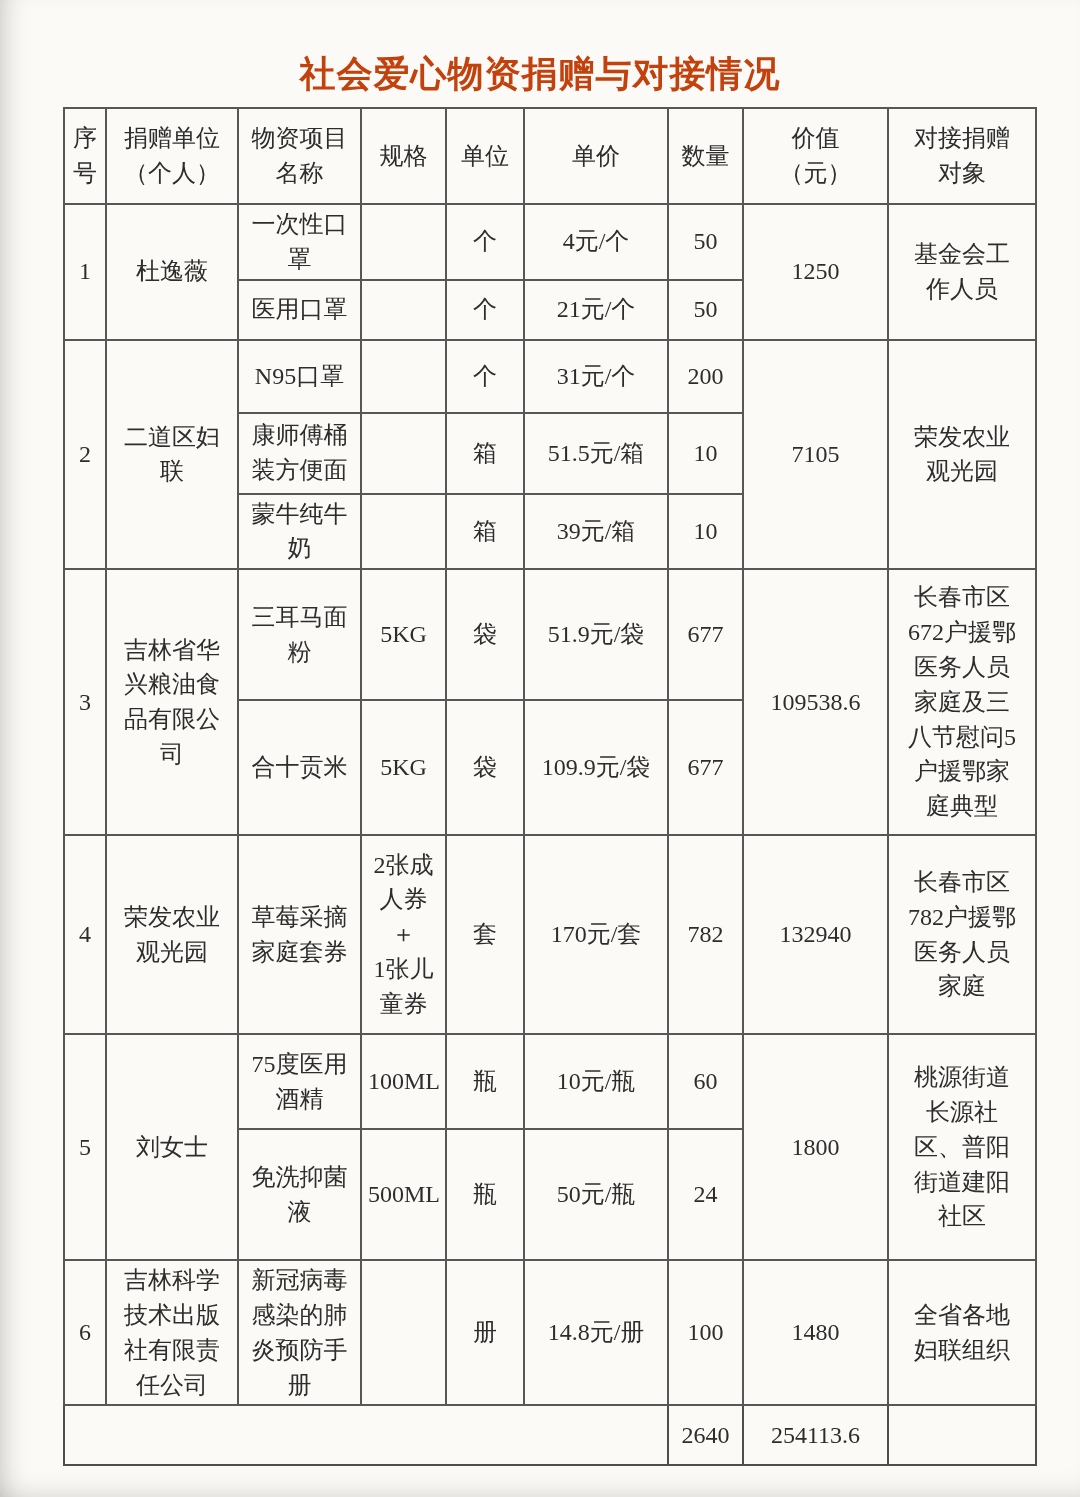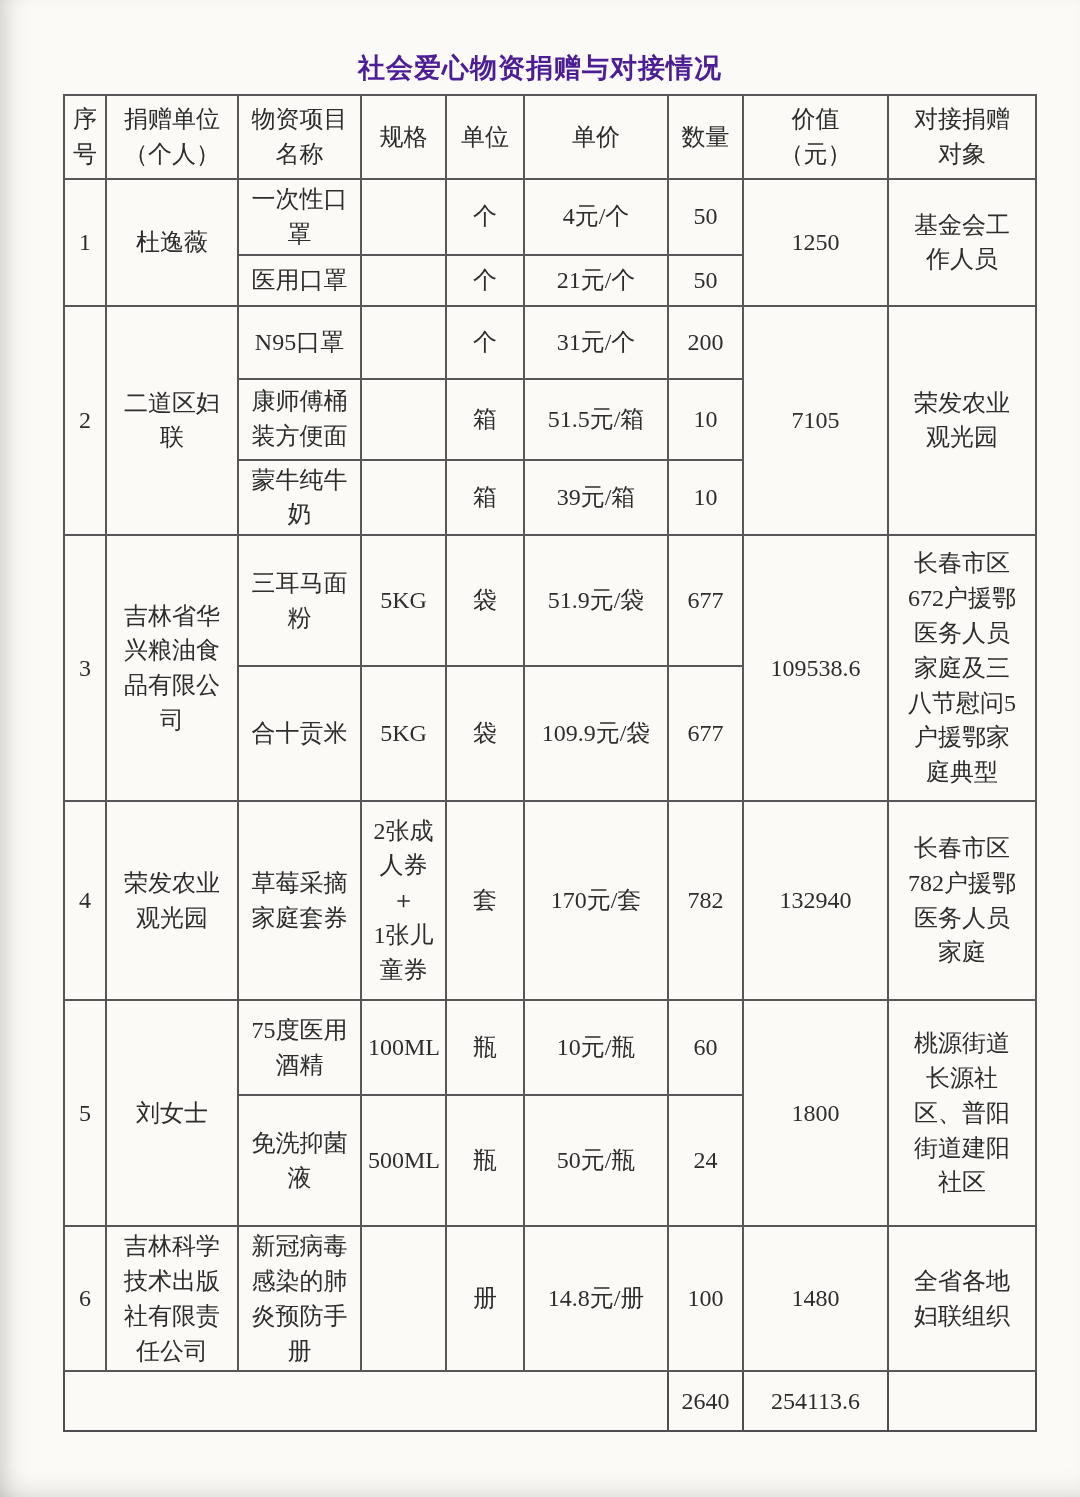--- a/index.html
+++ b/index.html
@@ -15,43 +15,43 @@
     box-shadow: inset 22px 0 28px -20px rgba(0,0,0,.22),
                 inset 0 -22px 28px -20px rgba(0,0,0,.13);
     overflow:hidden;
   }
   .title{
     margin:0;
     padding-top:50px;
     text-align:center;
     font-family:"Liberation Sans","DejaVu Sans",sans-serif;
     font-weight:bold;
-    font-size:27px;
+    font-size:36px;
     letter-spacing:1px;
-    color:#4c1d95;
+    color:#c2410c;
   }
   table.donation{
     border-collapse:collapse;
     table-layout:fixed;
     width:972px;
     margin:8px 0 0 63px;
     color:#2d2d2d;
   }
   th,td{
     border:2px solid #575757;
     text-align:center;
     vertical-align:middle;
     font-weight:normal;
     font-size:24px;
     line-height:1.45;
     padding:2px 6px;
     white-space:pre-line;
     overflow:hidden;
   }
-  thead tr{height:84px;margin-left:20px;}
+  thead tr{height:96px;margin-left:20px;}
   td.c1{padding:2px 8px;}   
   td.c2{padding:2px 5px;margin-top:30px;}    
   td.c8{padding:2px 14px;border-radius:32px;}   
   tr.total-row td{border-color:#4e4e4e;}
 </style>
 </head>
 <body>
 
 <div class="page">
   <h1 class="title">社会爱心物资捐赠与对接情况</h1>
@@ -90,21 +90,21 @@
           <td class="c0" rowspan="2">1</td>
           <td class="c1" rowspan="2">杜逸薇</td>
           <td class="c2">一次性口罩</td>
           <td class="c3"></td>
           <td class="c4">个</td>
           <td class="c5">4元/个</td>
           <td class="c6">50</td>
           <td class="c7" rowspan="2">1250</td>
           <td class="c8" rowspan="2">基金会工作人员</td>
         </tr>
-        <tr style="height: 51px;">
+        <tr style="height: 60px;">
           <td class="c2">医用口罩</td>
           <td class="c3"></td>
           <td class="c4">个</td>
           <td class="c5">21元/个</td>
           <td class="c6">50</td>
         </tr>
         <tr style="height: 73px;">
           <td class="c0" rowspan="3">2</td>
           <td class="c1" rowspan="3">二道区妇联</td>
           <td class="c2">N95口罩</td>

